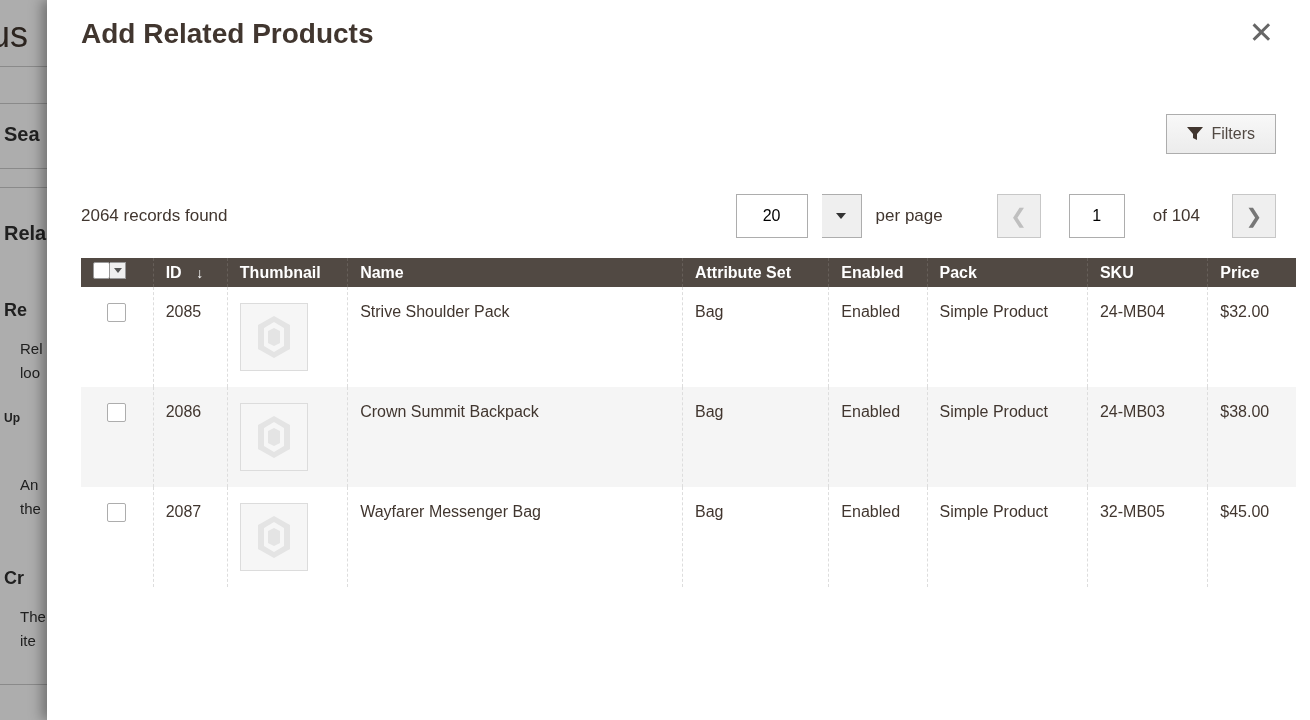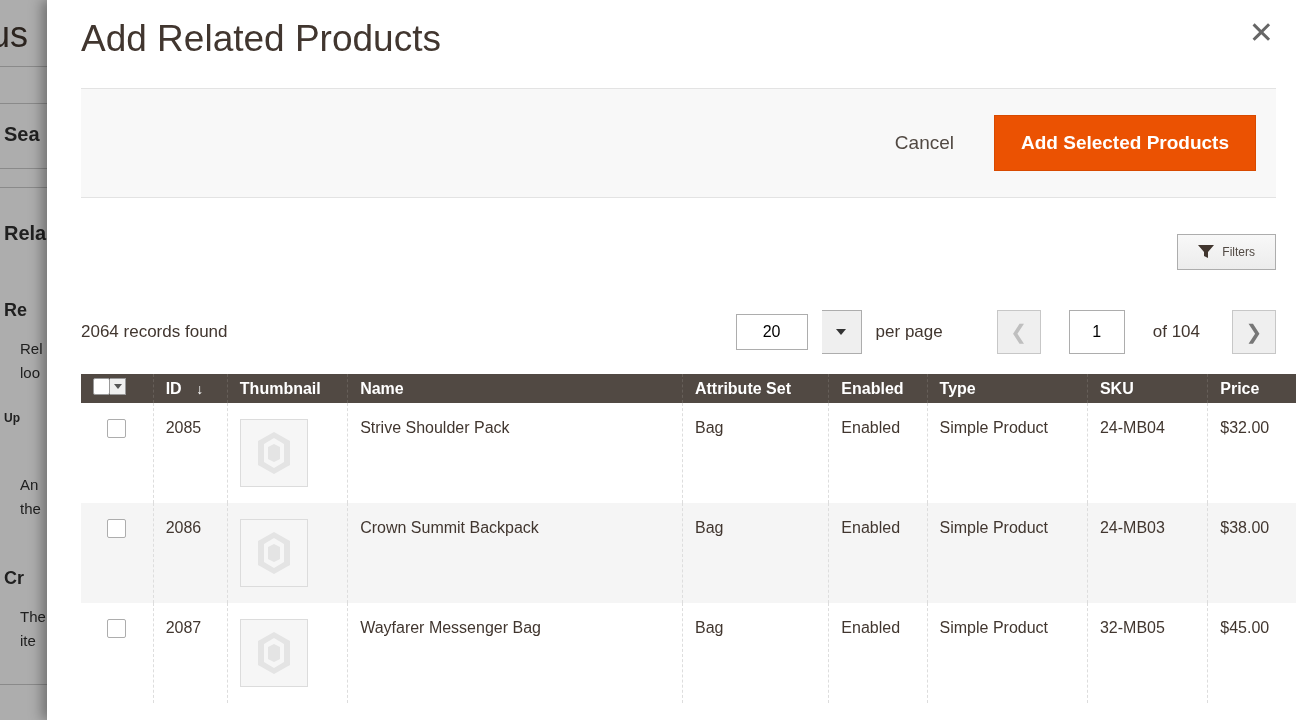--- a/index.html
+++ b/index.html
@@ -37,21 +37,21 @@
     top: 0; left: 47px; right: 0; bottom: 0;
     background: #fff;
     box-shadow: -5px 0 12px rgba(0,0,0,0.35);
     display: flex; flex-direction: column;
   }
   .modal-header {
     padding: 18px 34px 28px 34px;
     display: flex; justify-content: space-between; align-items: flex-start;
   }
   .modal-title {
-    font-size: 37px; font-weight: 400; color: #41362f;
+    font-size: 28px; font-weight: 700; color: #41362f;
   }
   .close-x {
     font-size: 30px; line-height: 1; color: #666; cursor: pointer;
     font-weight: 300;
     padding: 0 2px;
   }
 
   .action-bar {
     margin: 0 34px;
     background: #f8f8f8;
@@ -72,35 +72,35 @@
   }
 
   .toolbar-row1 {
     margin: 36px 34px 0 34px;
     display: flex; justify-content: flex-end;
   }
   .filters-btn {
     background: linear-gradient(#f8f8f8,#ececec);
     border: 1px solid #adadad;
     padding: 10px 20px;
-    font-size: 12px; color: #514943;
+    font-size: 16px; color: #514943;
     display: flex; align-items: center; gap: 8px;
     cursor: pointer;
   }
   .funnel { width: 16px; height: 14px; display: inline-block; }
   .funnel svg { display:block; }
 
   .toolbar-row2 {
     margin: 40px 34px 20px 34px;
     display: flex; align-items: center; justify-content: flex-end;
   }
   .records-found { font-size: 17px; color: #41362f; flex: 1; }
   .pager-group { display: flex; align-items: center; gap: 14px; }
   .perpage-input {
-    width: 72px; height: 36px;
+    width: 72px; height: 44px;
     border: 1px solid #adadad;
     text-align: center; font-size: 16px;
     padding: 0;
   }
   .perpage-toggle {
     width: 40px; height: 44px;
     border: 1px solid #adadad; border-left: none;
     background: #efefef;
     display: flex; align-items: center; justify-content: center;
     cursor: pointer;
@@ -204,24 +204,20 @@
     <div class="bg-hr" style="top:684px;"></div>
   </div>
   <div class="bg-overlay"></div>
 
   <div class="modal">
     <div class="modal-header">
       <div class="modal-title">Add Related Products</div>
       <div class="close-x">✕</div>
     </div>
 
-    <div class="action-bar">
-      <div class="btn-cancel">Cancel</div>
-      <div class="btn-primary">Add Selected Products</div>
-    </div>
 
     <div class="toolbar-row1">
       <div class="filters-btn">
         <span class="funnel">
           <svg viewBox="0 0 16 14">
               <path d="M0 0 H16 L10 7 V13 L6 11 V7 Z" fill="#41362f"></path>
             </svg>
         </span>
         <span>Filters</span>
       </div>
@@ -271,21 +267,21 @@
             </span>
           </th>
           <th>
             <span>ID</span>
             <span class="sort-arrow">↓</span>
           </th>
           <th>Thumbnail</th>
           <th>Name</th>
           <th>Attribute Set</th>
           <th>Enabled</th>
-          <th>Type</th>
+          <th>Pack</th>
           <th>SKU</th>
           <th>Price</th>
         </tr>
       </thead>
       <tbody id="grid-body">
           <tr>
         <td class="col-check" style="text-align:center;"><span class="row-cb"></span></td>
         <td>2085</td>
         <td>
           <div class="thumb">

